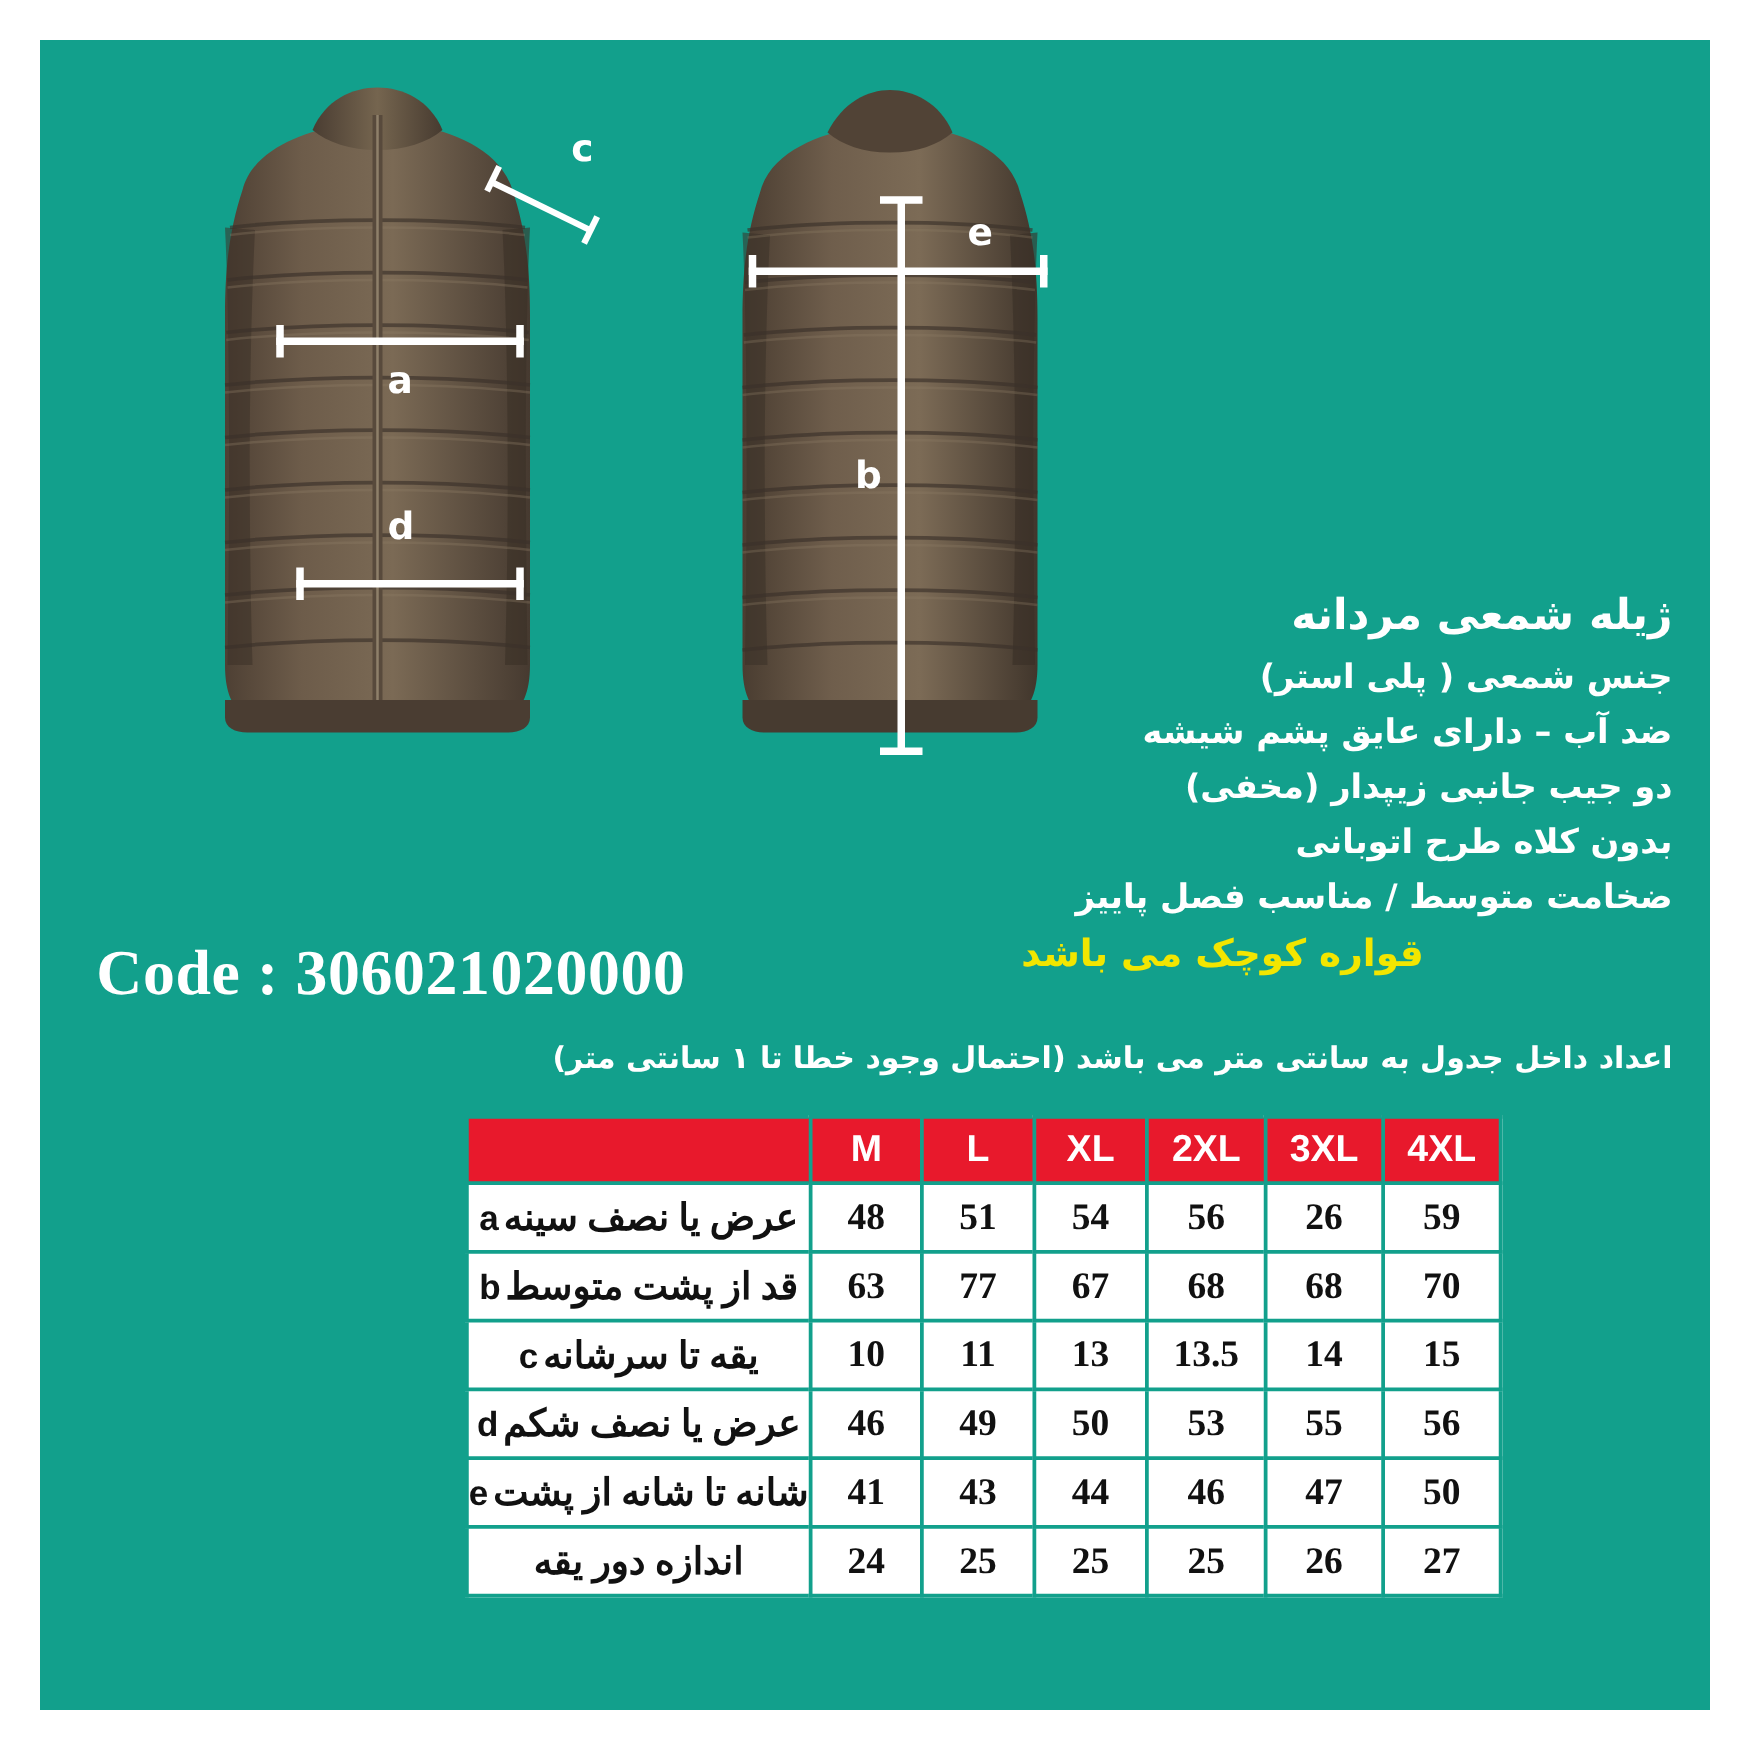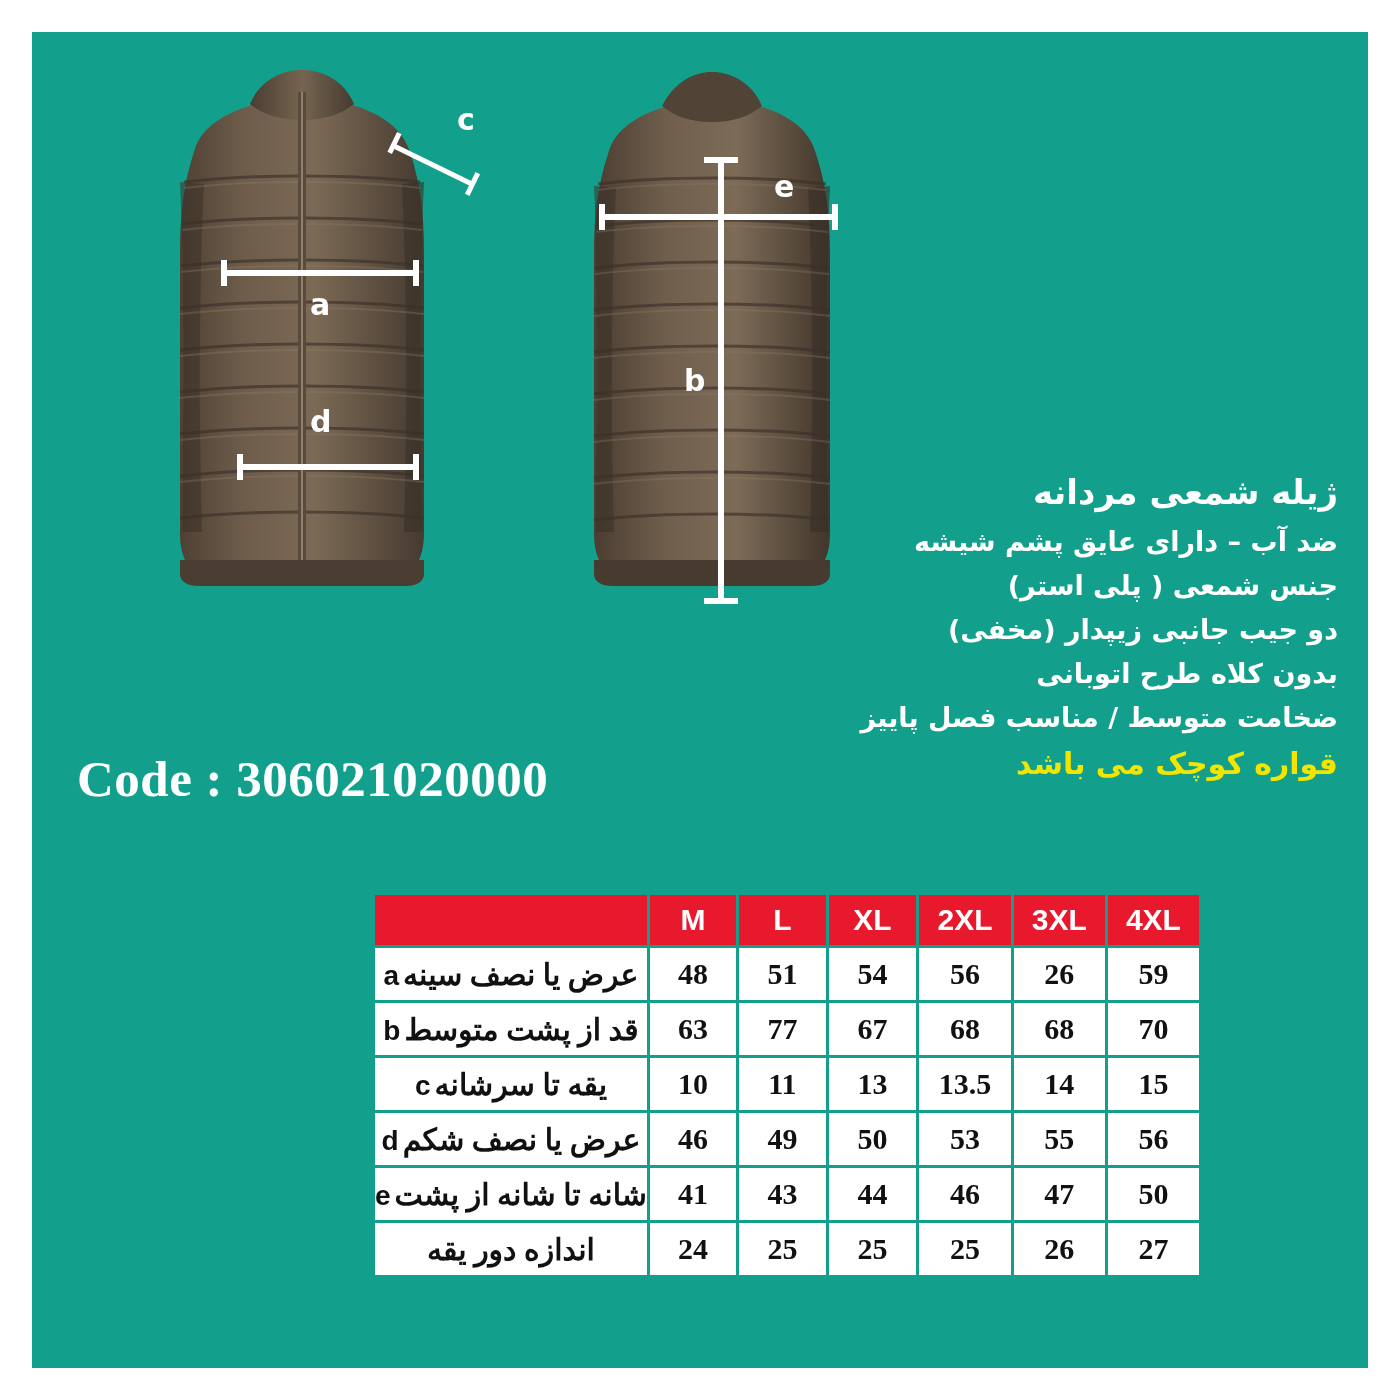--- a/index.html
+++ b/index.html
@@ -38,21 +38,21 @@
     direction:rtl;
     margin-top:20px;
   }
   #desc .title{
     font-size:34px;font-weight:bold;margin-bottom:14px;
   }
   #desc .line{
     font-size:27px;margin-bottom:13px;font-weight:bold;
   }
   #desc .highlight{
-    font-size:30px;font-weight:bold;color:#f2e600;margin-top:4px;
+    font-size:30px;font-weight:bold;color:#f2e600;margin-top:4px;text-align:center;
   }
 
   
   #code{
     position:absolute;left:45px;top:718px;
     color:#ffffff;font-size:51px;font-weight:bold;
     font-family:"Liberation Serif","DejaVu Serif",serif;
     letter-spacing:0.5px;
   }
 
@@ -228,30 +228,31 @@
   <div class="mark-line" style="left:672px;top:566px;width:34px;height:6px;"></div>
   <div class="mark-label" style="left:652px;top:334px;">b</div>
 
   <div class="mark-line" style="left:567px;top:182px;width:239px;height:6px;"></div>
   <div class="mark-line" style="left:567px;top:172px;width:6px;height:26px;"></div>
   <div class="mark-line" style="left:800px;top:172px;width:6px;height:26px;"></div>
   <div class="mark-label" style="left:742px;top:140px;">e</div>
 
   <div id="desc">
     <div class="title">ژیله شمعی مردانه</div>
+    <div class="line">جنس شمعی ( پلی استر)</div>
     <div class="line">ضد آب – دارای عایق پشم شیشه</div>
-    <div class="line">جنس شمعی ( پلی استر)</div>
     <div class="line">دو جیب جانبی زیپدار (مخفی)</div>
     <div class="line">بدون کلاه طرح اتوبانی</div>
     <div class="line">ضخامت متوسط / مناسب فصل پاییز</div>
     <div class="highlight">قواره کوچک می باشد</div>
   </div>
 
   <div id="code">Code : 306021020000</div>
 
+  <div id="note">اعداد داخل جدول به سانتی متر می باشد (احتمال وجود خطا تا ۱ سانتی متر)</div>
 
   <table id="size-table">
     <thead>
       <tr>
         <th class="col">4XL</th>
         <th class="col">3XL</th>
         <th class="col">2XL</th>
         <th class="col">XL</th>
         <th class="col">L</th>
         <th class="col">M</th>

